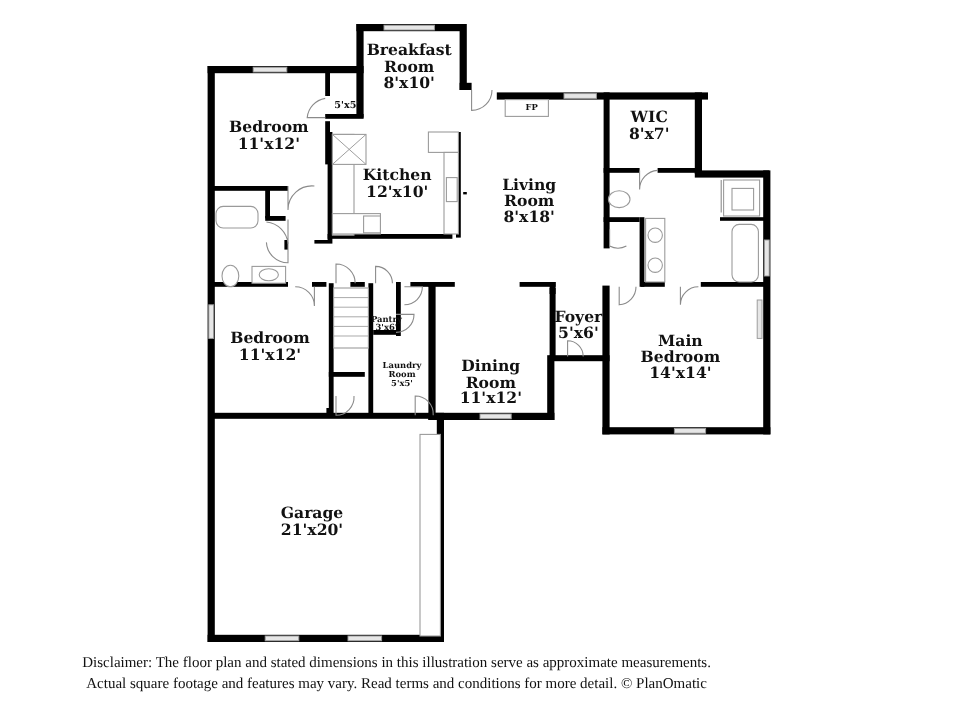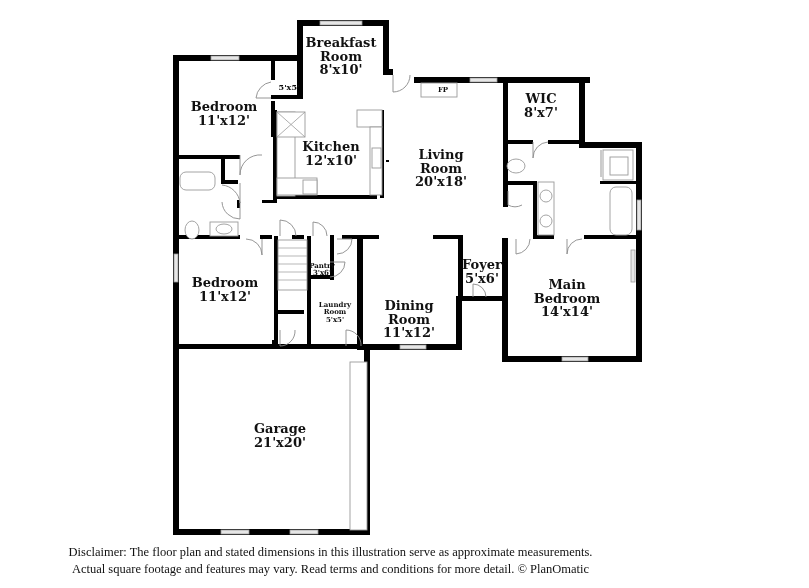--- a/index.html
+++ b/index.html
@@ -189,21 +189,21 @@
 </div>
 
 <div class="lbl lg" style="left:331px; top:140px;">
   <span class="n">Kitchen</span>
   <span class="d">12'x10'</span>
 </div>
 
 <div class="lbl lg" style="left:441px; top:148px;">
   <span class="n">Living</span>
   <span class="n">Room</span>
-  <span class="d">20'x18'</span>
+  <span class="d">8'x18'</span>
 </div>
 
 <div class="lbl lg" style="left:541px; top:92px;">
   <span class="n">WIC</span>
   <span class="d">8'x7'</span>
 </div>
 
 <div class="lbl lg" style="left:225px; top:276px;">
   <span class="n">Bedroom</span>
   <span class="d">11'x12'</span>
@@ -230,21 +230,21 @@
   <span class="n">Foyer</span>
   <span class="d">5'x6'</span>
 </div>
 
 <div class="lbl lg" style="left:567px; top:278px;text-align:center;">
   <span class="n">Main</span>
   <span class="n">Bedroom</span>
   <span class="d">14'x14'</span>
 </div>
 
-<div class="lbl lg" style="left:280px; top:422px;">
+<div class="lbl lg" style="left:260px; top:422px;">
   <span class="n">Garage</span>
   <span class="d">21'x20'</span>
 </div>
 
 <div class="lbl xs" style="left:443px; top:86px;">
   <span class="n">FP</span>
 </div>
 
 <div class="disc" style="top:544px;">Disclaimer: The floor plan and stated dimensions in this illustration serve as approximate measurements.</div>
 <div class="disc" style="top:561px;">Actual square footage and features may vary. Read terms and conditions for more detail. © PlanOmatic</div>

